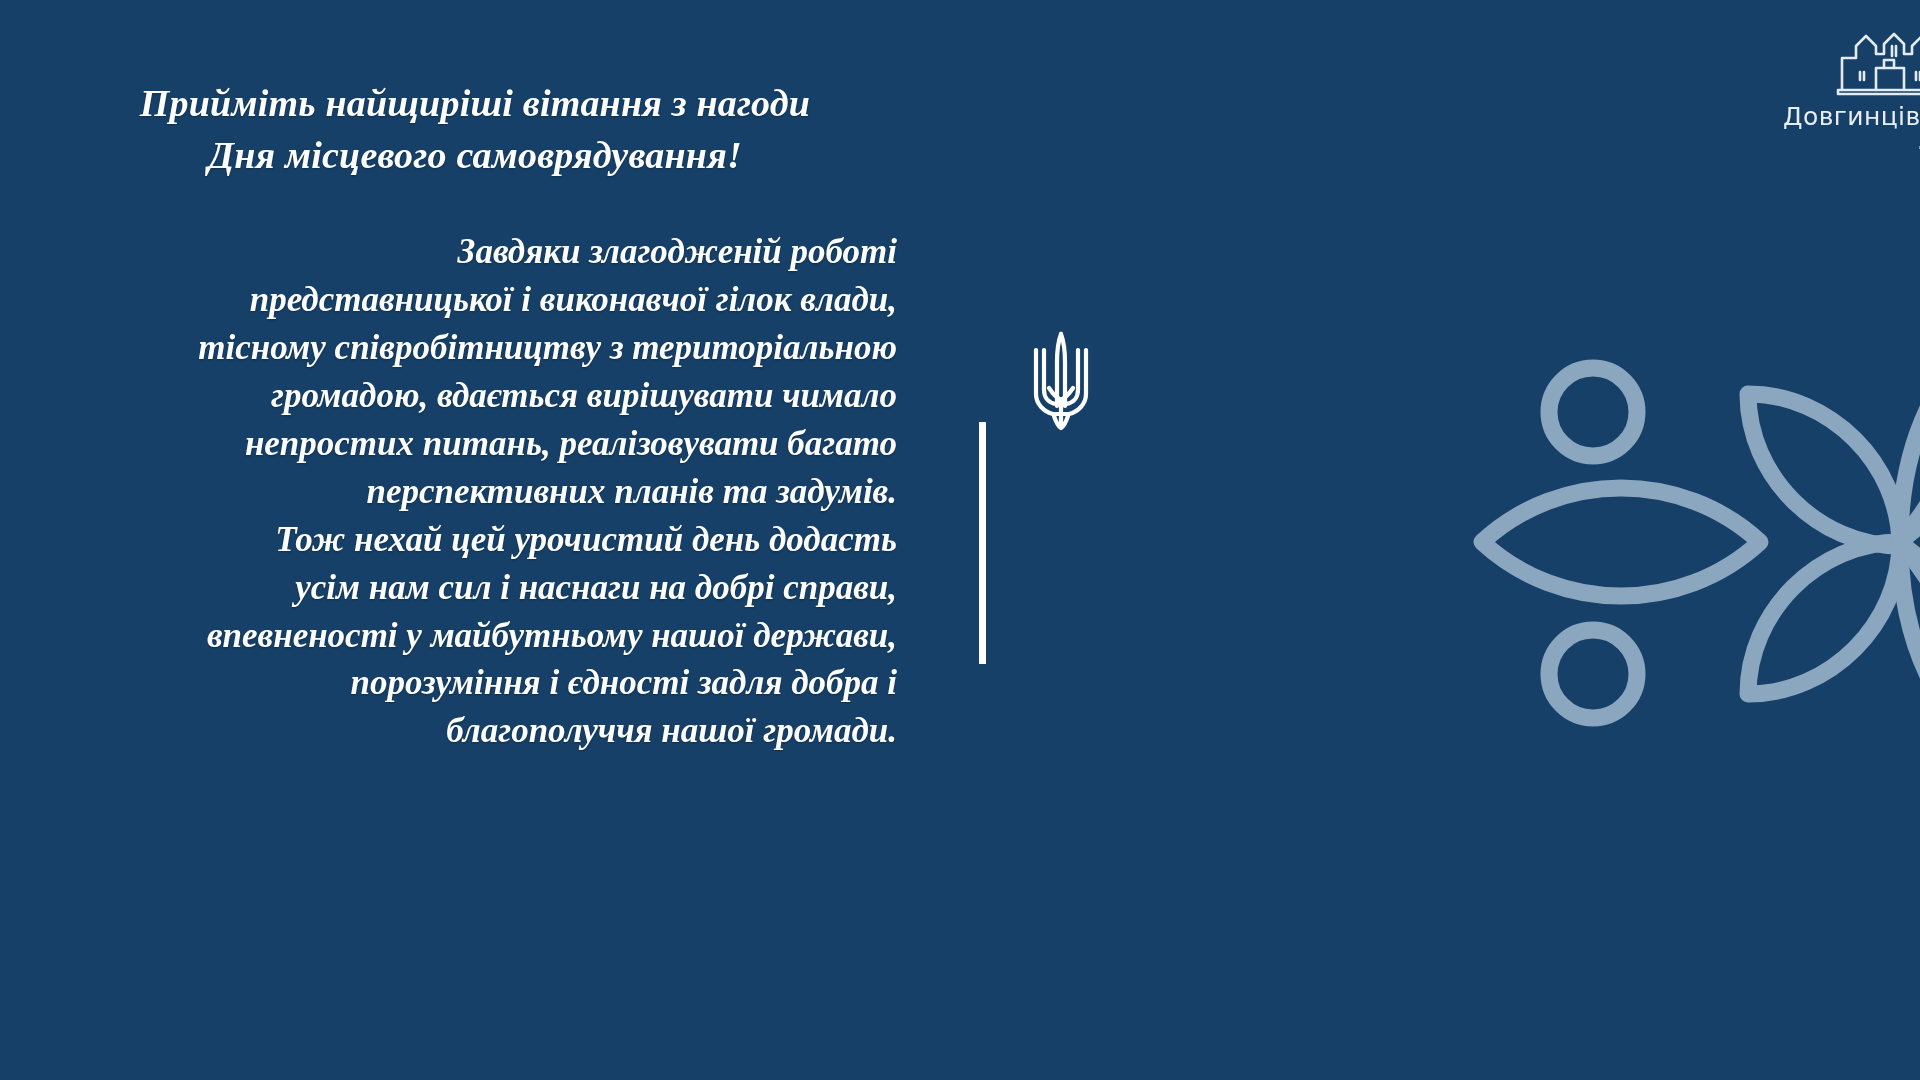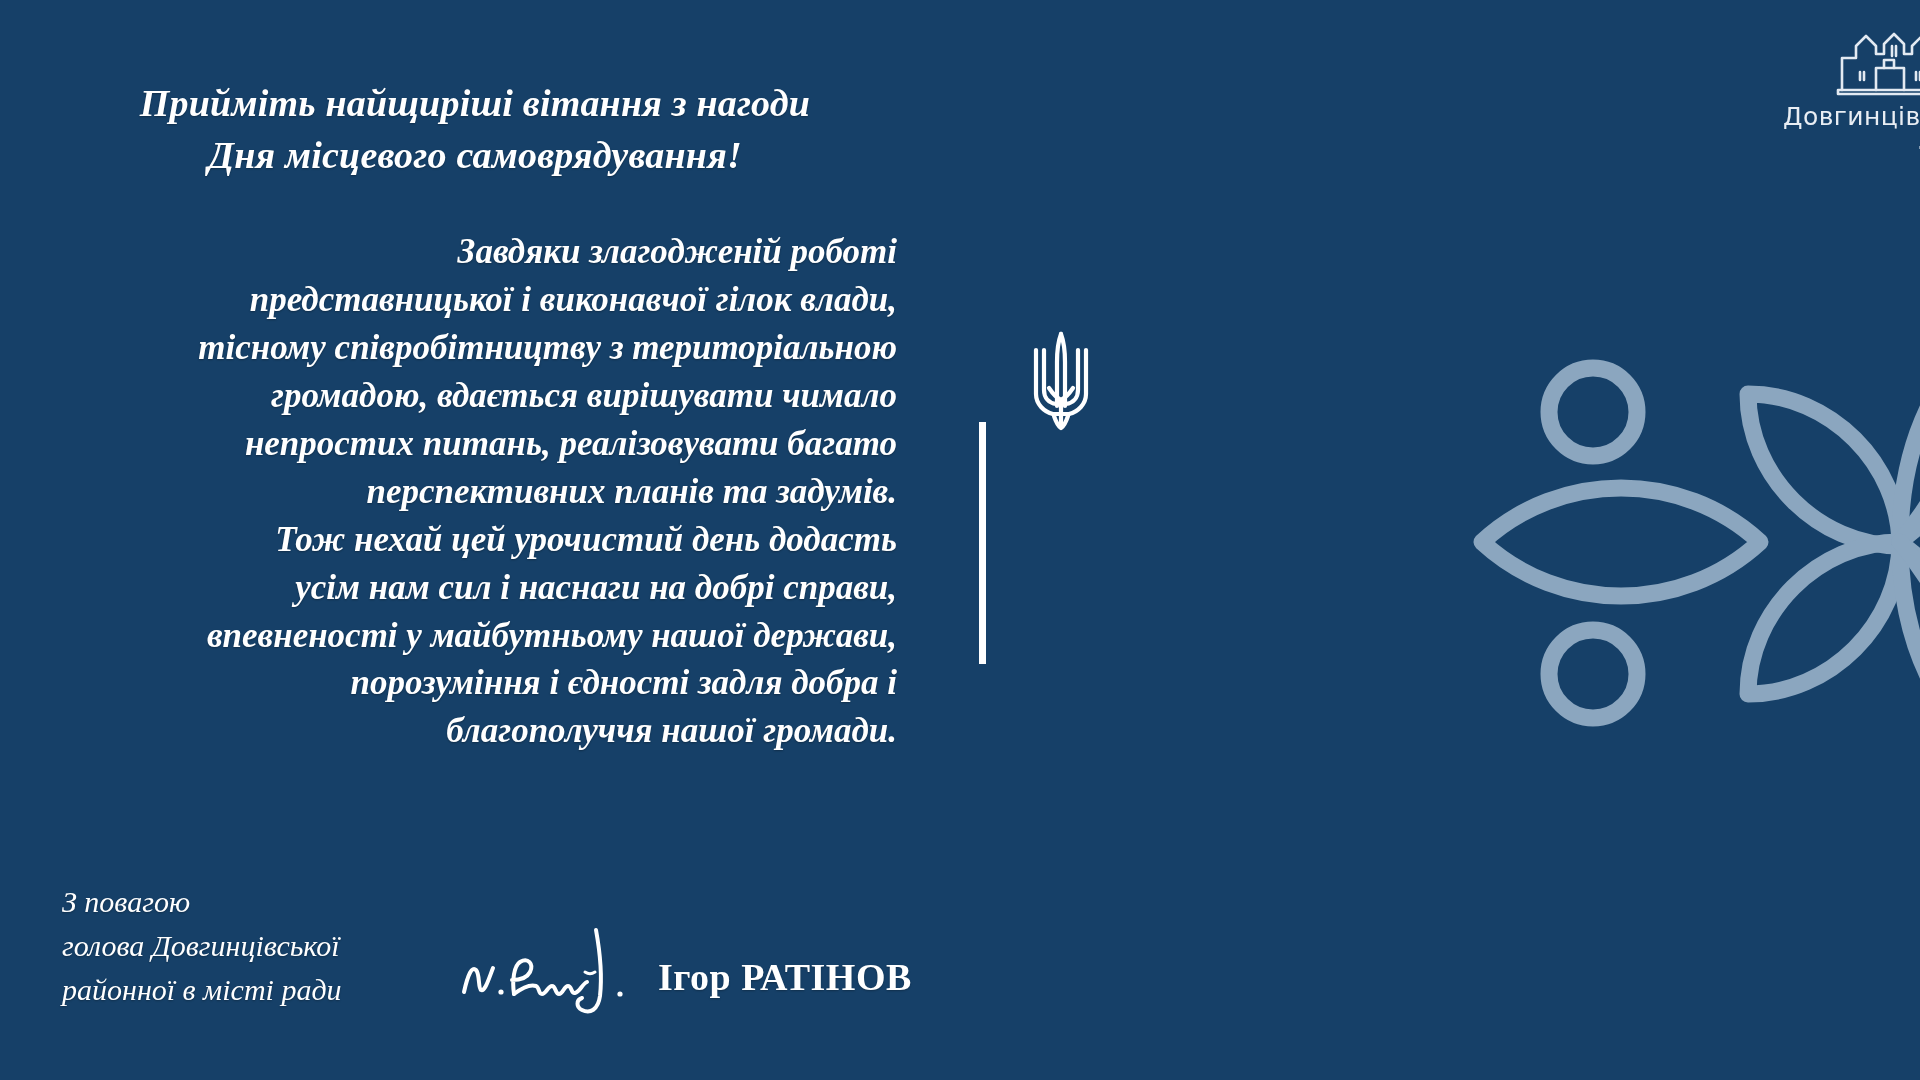--- a/index.html
+++ b/index.html
@@ -207,39 +207,20 @@
 тісному співробітництву з територіальною
 громадою, вдається вирішувати чимало
 непростих питань, реалізовувати багато
 перспективних планів та задумів.
 Тож нехай цей урочистий день додасть
 усім нам сил і наснаги на добрі справи,
 впевненості у майбутньому нашої держави,
 порозуміння і єдності задля добра і
 благополуччя нашої громади.</div>
 
-    <div class="sign-block">
-      <div class="sign-lines">З повагою
-голова Довгинцівської
-районної в місті ради</div>
-
-      <svg class="sign-mark" viewBox="0 0 190 100" fill="none" xmlns="http://www.w3.org/2000/svg">
-        <g stroke="#ffffff" fill="none" stroke-linecap="round" stroke-linejoin="round">
-          <path d="M10 70 C14 52 18 44 22 48 C26 52 24 66 27 68 C31 70 35 56 39 46" stroke-width="4"></path>
-          <circle cx="47" cy="70" r="2.6" fill="#ffffff" stroke="none"></circle>
-          <path d="M60 72 C58 58 60 44 66 40 C74 35 80 42 76 50 C72 58 62 58 58 58" stroke-width="4"></path>
-          <path d="M60 72 C68 66 76 62 82 64 C86 66 84 72 88 72 C92 72 94 64 98 64 C102 64 101 72 105 72 C109 72 110 64 114 64 C118 64 117 72 121 71 C126 70 128 62 133 60" stroke-width="4"></path>
-          <path d="M131 50 C134 52 138 52 141 50" stroke-width="3"></path>
-          <path d="M142 8 C146 30 148 56 146 74 C144 88 136 92 128 88 C122 85 122 78 128 76" stroke-width="4"></path>
-          <circle cx="166" cy="72" r="2.6" fill="#ffffff" stroke="none"></circle>
-        </g>
-      </svg>
-
-      <div class="sign-name">Ігор РАТІНОВ</div>
-    </div>
   </div>
 
   <div class="divider"></div>
 
   <svg class="tryzub" viewBox="0 0 78 104" fill="none" xmlns="http://www.w3.org/2000/svg">
     <g stroke="#ffffff" stroke-width="4.2" fill="none" stroke-linejoin="round" stroke-linecap="round">
       <path d="M39 6 C42 14 43 24 43 34 L43 78"></path>
       <path d="M39 6 C36 14 35 24 35 34 L35 78"></path>
       <path d="M14 22 L14 66 C14 76 22 84 31 86"></path>
       <path d="M22 22 L22 62 C22 70 27 75 34 76"></path>

